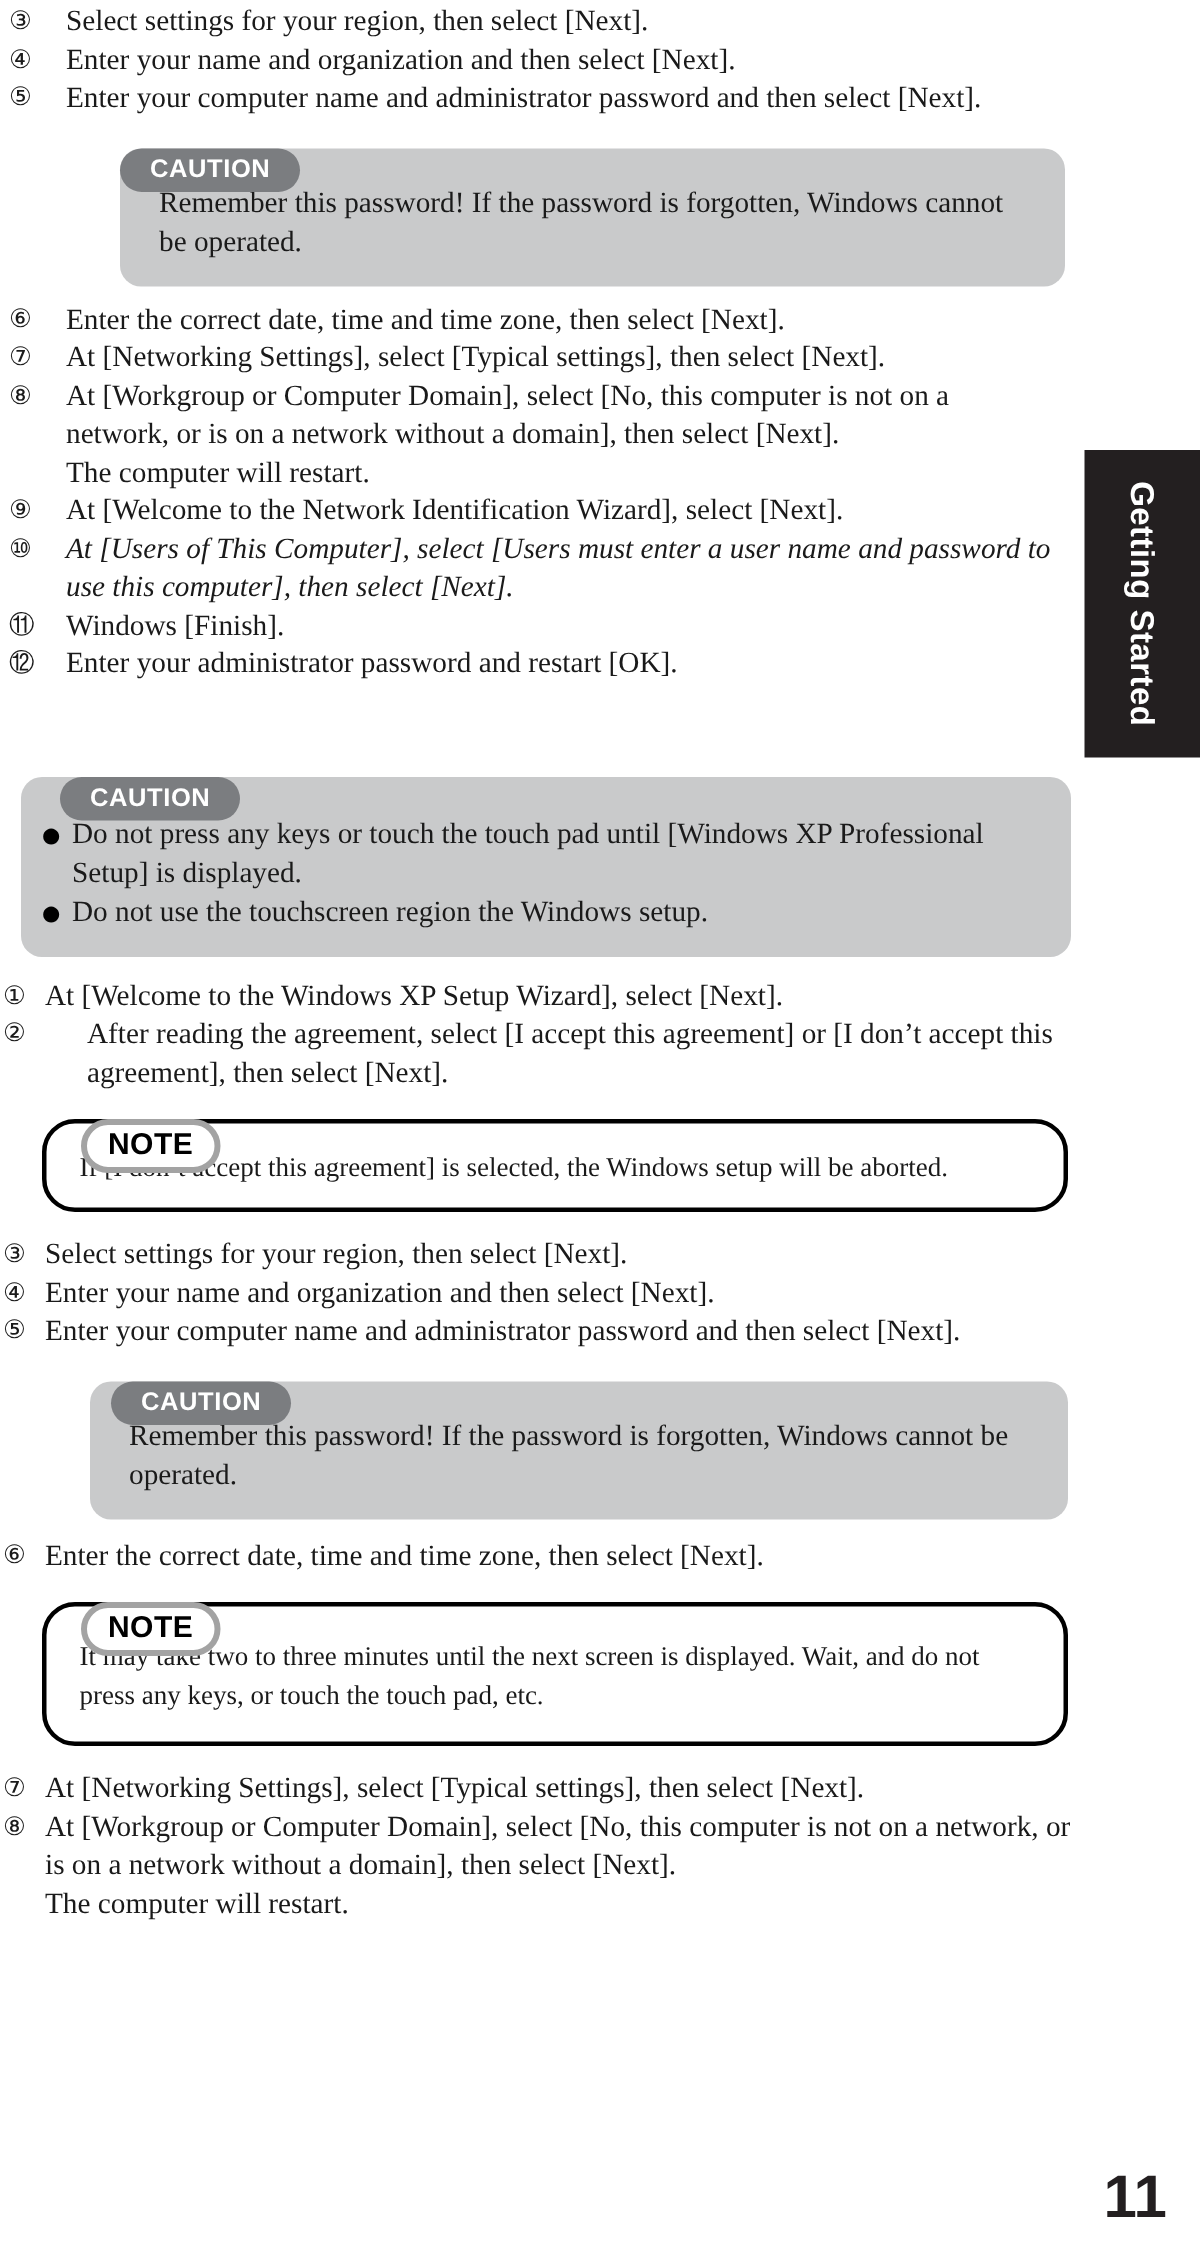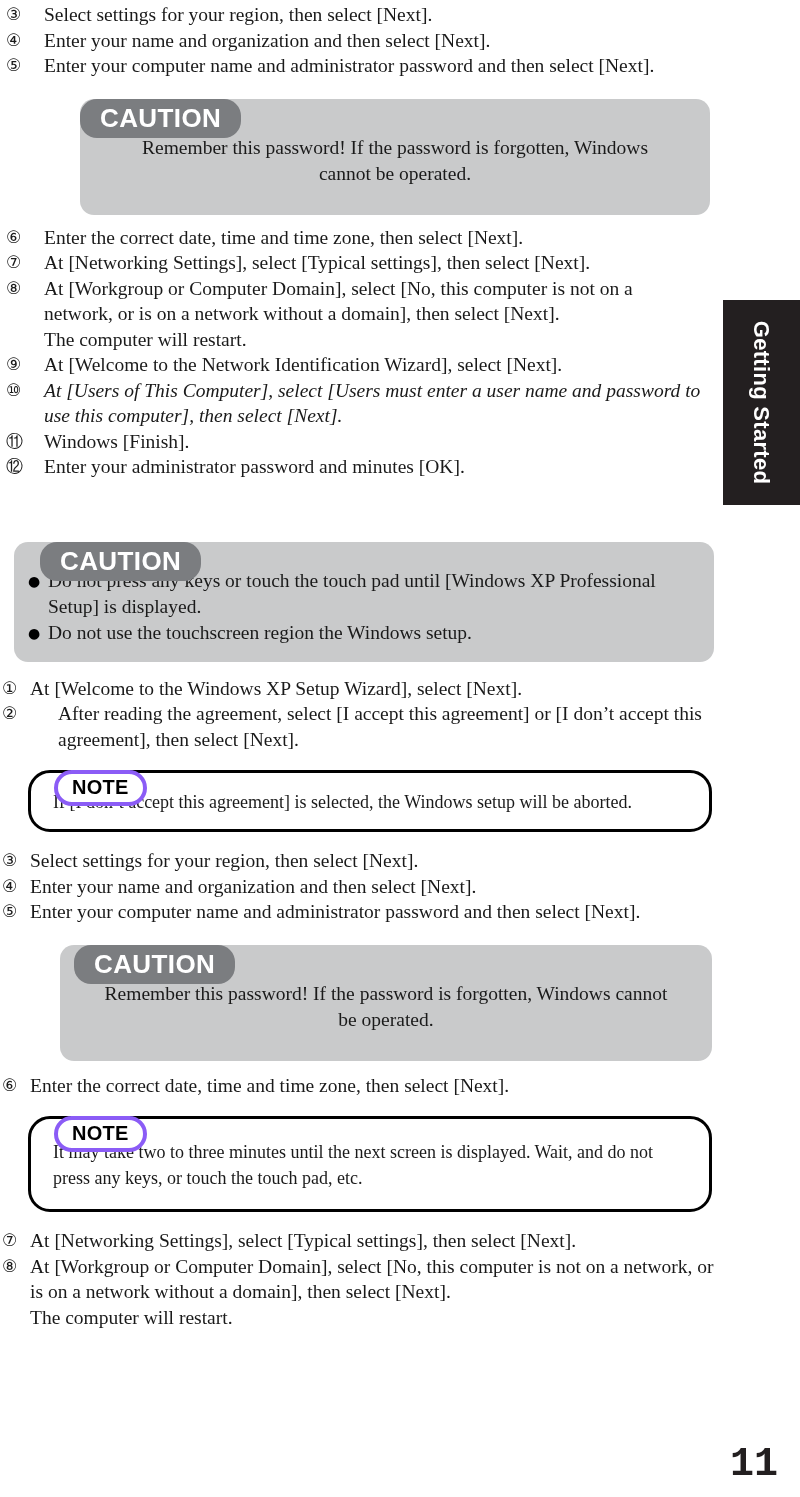--- a/index.html
+++ b/index.html
@@ -48,21 +48,21 @@
     align-items: center;
     justify-content: center;
     white-space: nowrap;
   }
 
   
   .page-number {
     position: absolute;
     right: 22px;
     bottom: 12px;
-    font-family: Liberation Mono, monospace;
+    font-family: Liberation Sans, sans-serif;
     font-weight: bold;
     font-size: 40px;
     color: #231f20;
     line-height: 1;
   }
 
   
   .content {
     position: absolute;
     left: 0;
@@ -111,38 +111,37 @@
     margin-top: 6px;
   }
   .caution-tab {
     position: absolute;
     top: 0;
     left: 0;
     background: #7b7d80;
     color: #ffffff;
     font-family: "Liberation Sans", sans-serif;
     font-weight: bold;
-    font-size: 26px;
+    font-size: 17px;
     letter-spacing: 0.4px;
     padding: 5px 20px 6px 20px;
     border-radius: 17px;
     z-index: 2;
     line-height: 1.1;
   }
   .caution-body {
     background: #c9cacb;
     border-radius: 14px;
     margin-top: 20px;
     padding: 24px 26px 16px 26px;
     font-size: 19.5px;
     line-height: 26px;
   }
   .caution-body p {
-    margin: 12px;
-    text-align: center;
+    margin: 0;
   }
   .caution-list {
     list-style: none;
     margin: 0;
     padding: 0;
   }
   .caution-list li {
     display: flex;
     align-items: flex-start;
     margin: 0 0 0 0;
@@ -170,21 +169,21 @@
     font-size: 18px;
     line-height: 26px;
     background: #ffffff;
   }
   .note-frame p { margin: 0; }
   .note-tab {
     position: absolute;
     top: 0;
     left: 26px;
     background: #ffffff;
-    border: 4px solid #8b5cf6;
+    border: 4px solid #a3a3a3;
     border-radius: 20px;
     color: #000000;
     font-family: "Liberation Sans", sans-serif;
     font-weight: bold;
     font-size: 20px;
     letter-spacing: 0.3px;
     padding: 2px 14px 3px 14px;
     z-index: 3;
     line-height: 1.15;
   }
@@ -265,21 +264,21 @@
         <li class="step step-wide">
           <span class="step-num">⑩</span>
           <span class="step-body" style="padding-right:82px;font-style:italic;">At [Users of This Computer], select [Users must enter a user name and password to use this computer], then select [Next].</span>
         </li>
         <li class="step">
           <span class="step-num">⑪</span>
           <span class="step-body">Windows [Finish].</span>
         </li>
         <li class="step">
           <span class="step-num">⑫</span>
-          <span class="step-body">Enter your administrator password and minutes [OK].</span>
+          <span class="step-body">Enter your administrator password and restart [OK].</span>
         </li>
       </ol>
     </div>
 
     <div class="sec-b" style="margin-top:62px; padding-left:14px;">
 
 
       <div class="caution" style="margin-left:0px; margin-right:86px; margin-top:10px;">
         <div class="caution-tab" style="left:26px;">CAUTION</div>
         <div class="caution-body" style="padding:26px 24px 16px 14px;">

